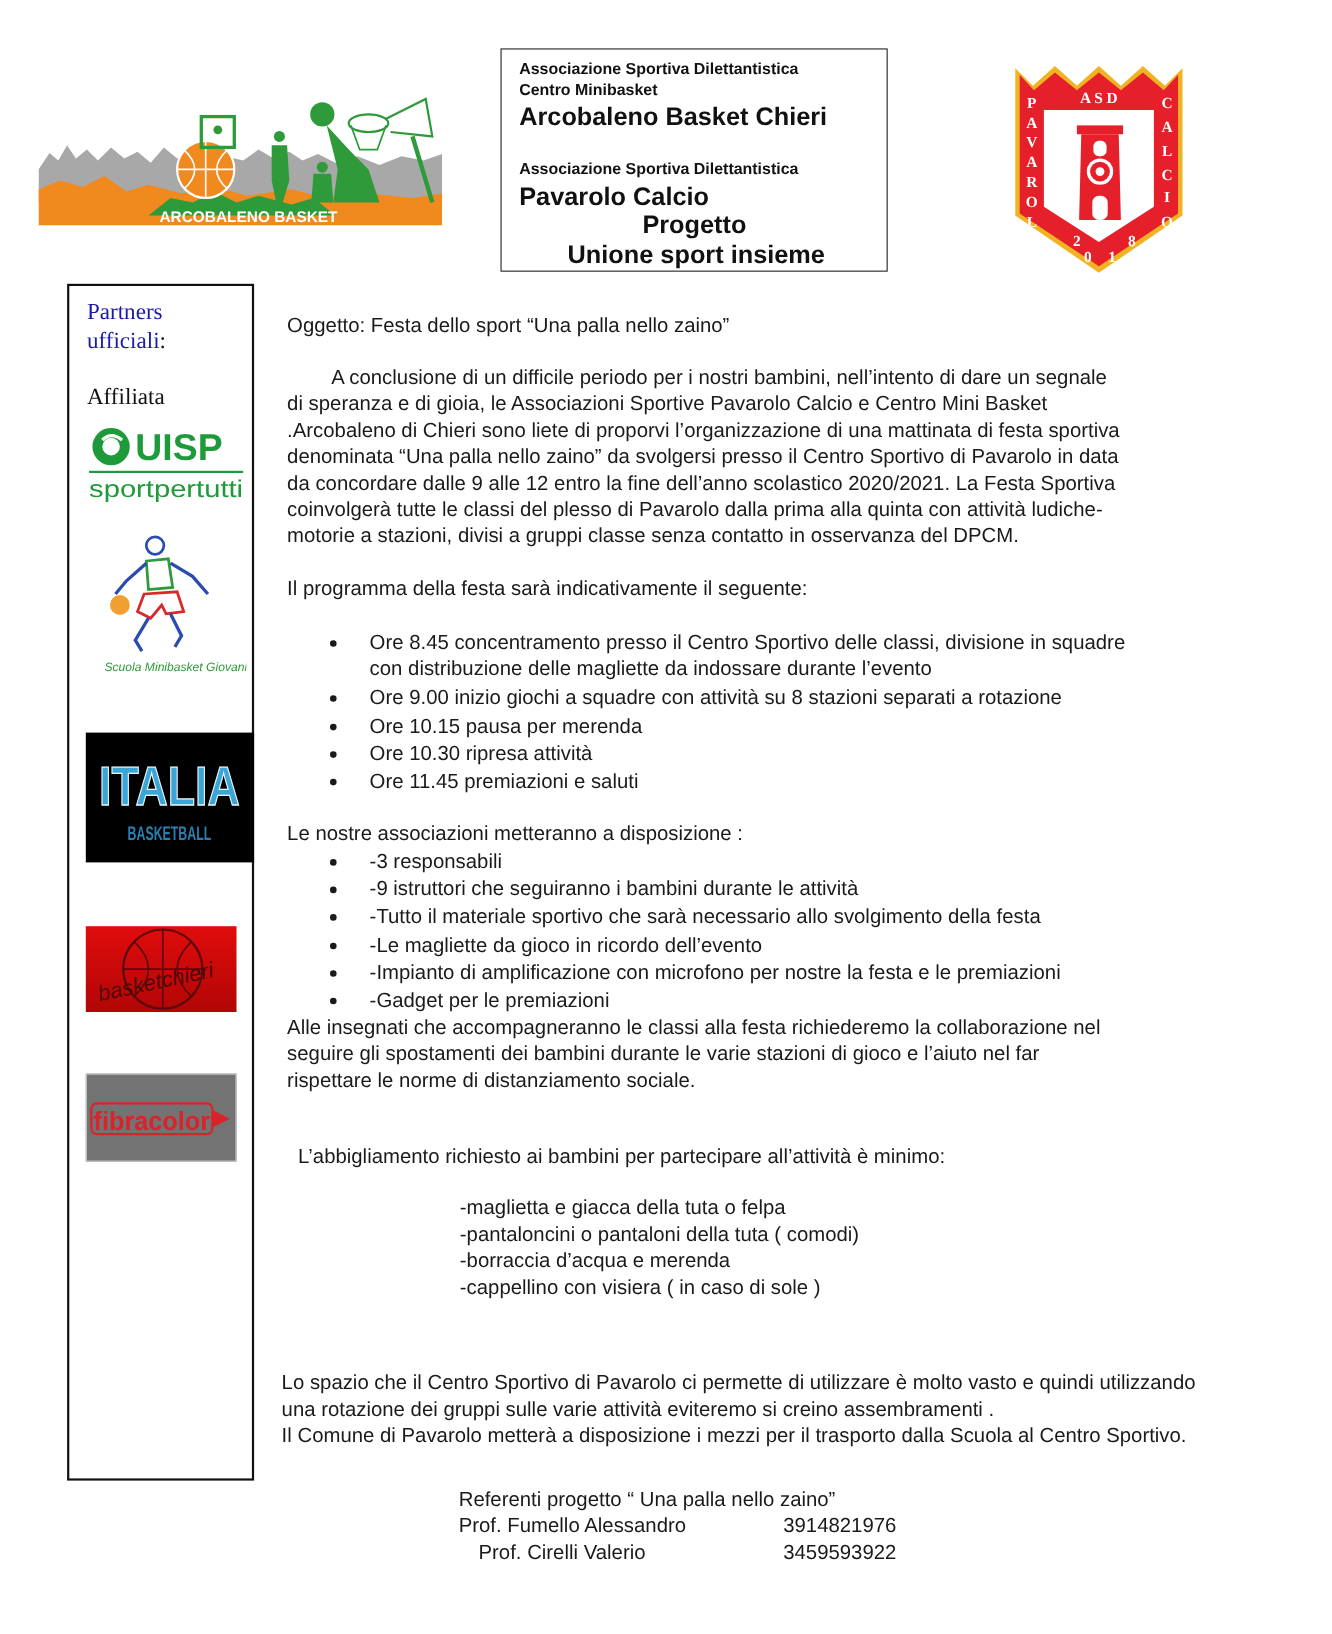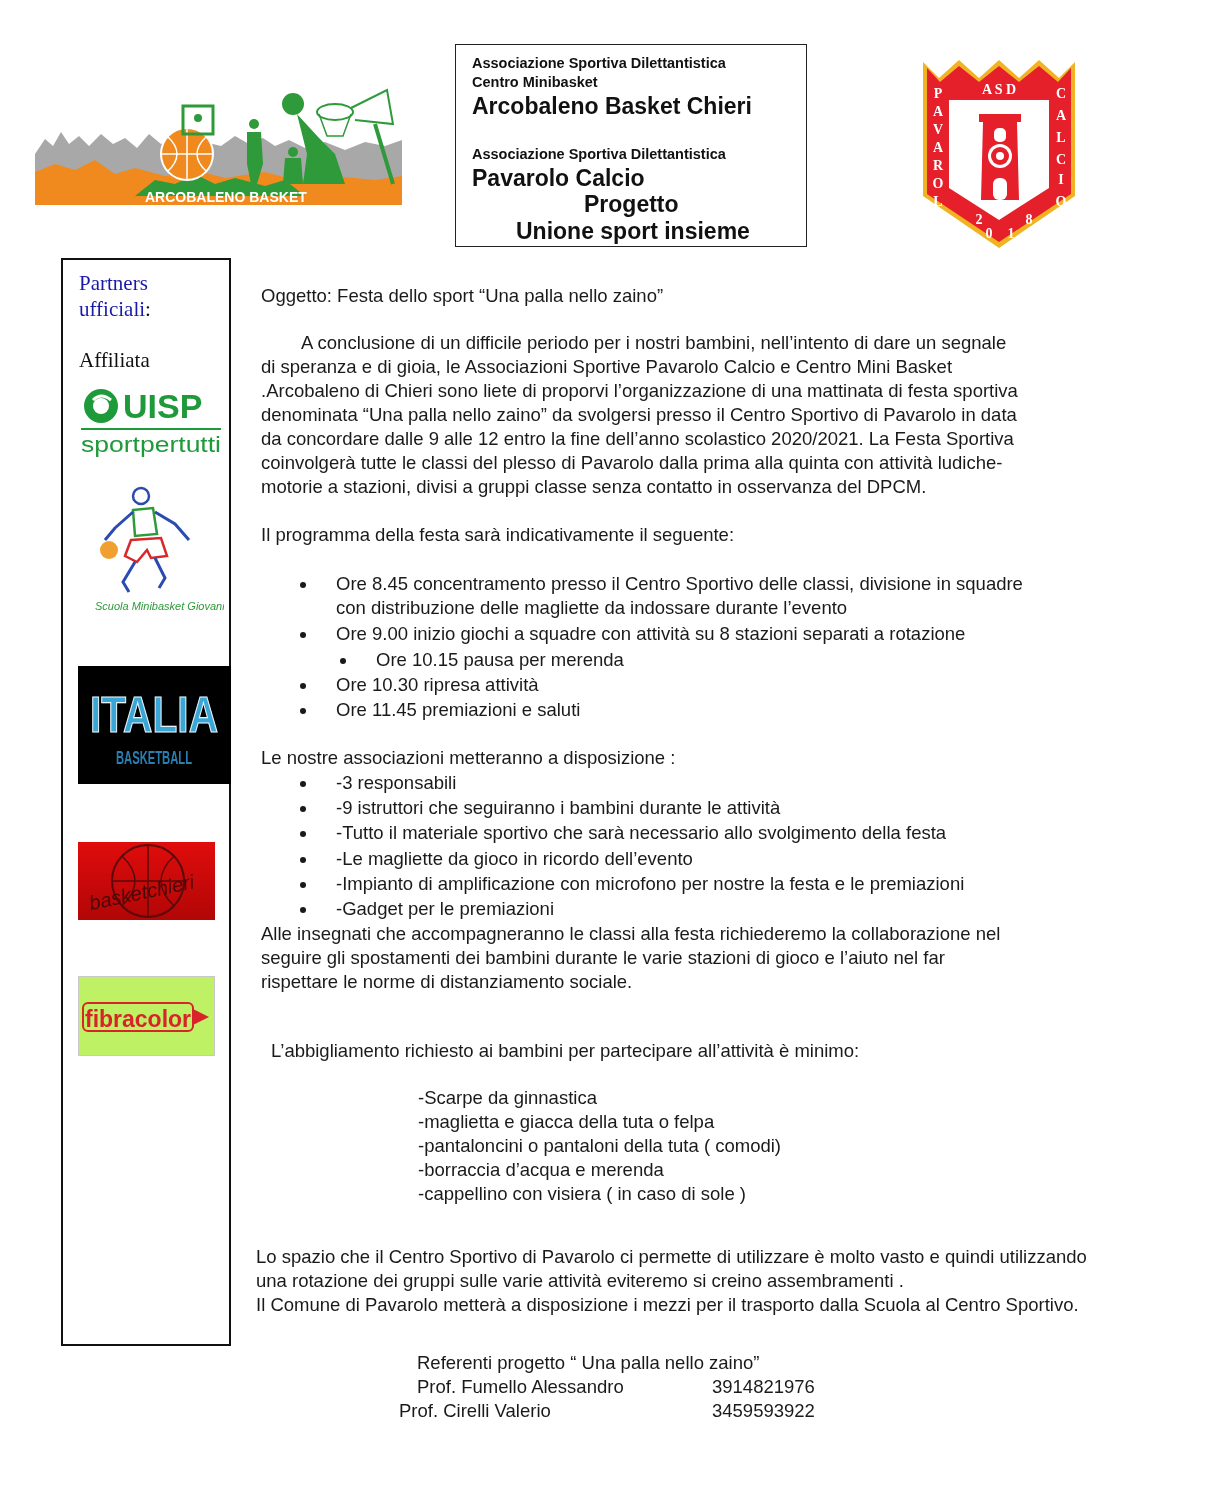--- a/index.html
+++ b/index.html
@@ -155,21 +155,21 @@
   </div>
 
   <div class="sb-logo" style="left:15px; top:582px; width:137px; height:78px; background:linear-gradient(#e00c0c,#b20606);">
     <svg width="137" height="78" viewBox="0 0 137 78">
       <circle cx="70" cy="39" r="36" fill="none" stroke="#5a0a0a" stroke-width="2"></circle>
       <path d="M34 39 H106 M70 3 V75 M44 14 Q70 39 44 64 M96 14 Q70 39 96 64" stroke="#5a0a0a" stroke-width="1.5" fill="none"></path>
       <text x="10" y="58" font-family="Liberation Sans, sans-serif" font-style="italic" font-size="20" fill="#4a0808" transform="rotate(-12 60 50)">basketchieri</text>
     </svg>
   </div>
 
-  <div class="sb-logo" style="left:15px; top:716px; width:137px; height:80px; background:#bef264; border:1px solid #c8c8c8; box-sizing:border-box;">
+  <div class="sb-logo" style="left:15px; top:716px; width:137px; height:80px; background:#737373; border:1px solid #c8c8c8; box-sizing:border-box;">
     <svg width="135" height="78" viewBox="0 0 135 78">
       <rect x="4" y="26" width="110" height="28" rx="5" fill="none" stroke="#d9232a" stroke-width="2"></rect>
       <path d="M114 32 L130 40 L114 48 Z" fill="#d9232a"></path>
       <text x="6" y="50" font-family="Liberation Sans, sans-serif" font-weight="bold" font-size="24" fill="#d9232a" textLength="106" lengthAdjust="spacingAndGlyphs">fibracolor</text>
     </svg>
   </div>
 </div>
 
 <div class="txt" style="left:261px; top:284px;">Oggetto: Festa dello sport “Una palla nello zaino”</div>
 
@@ -181,21 +181,21 @@
   <div class="txt" style="left:261px; top:427px;">da concordare dalle 9 alle 12 entro la fine dell’anno scolastico 2020/2021. La Festa Sportiva</div>
   <div class="txt" style="left:261px; top:451px;">coinvolgerà tutte le classi del plesso di Pavarolo dalla prima alla quinta con attività ludiche-</div>
   <div class="txt" style="left:261px; top:475px;">motorie a stazioni, divisi a gruppi classe senza contatto in osservanza del DPCM.</div>
 </div>
 
 <div class="txt" style="left:261px; top:523px;">Il programma della festa sarà indicativamente il seguente:</div>
 
 <ul class="bullet-list" style="left:336px; top:572px;">
   <li><span class="dot"></span><span>Ore 8.45 concentramento presso il Centro Sportivo delle classi, divisione in squadre</span><br><span>con distribuzione delle magliette da indossare durante l’evento</span></li>
   <li style="margin-top:2px;"><span class="dot"></span><span>Ore 9.00 inizio giochi a squadre con attività su 8 stazioni separati a rotazione</span></li>
-  <li style="margin-top:1px;margin-left:40px;"><span class="dot"></span><span>Ore 10.15 pausa per merenda</span></li>
+  <li style="margin-top:1px;"><span class="dot"></span><span>Ore 10.15 pausa per merenda</span></li>
   <li style="margin-top:1px;"><span class="dot"></span><span>Ore 10.30 ripresa attività</span></li>
   <li style="margin-top:1px;"><span class="dot"></span><span>Ore 11.45 premiazioni e saluti</span></li>
 </ul>
 
 <div class="txt" style="left:261px; top:746px;">Le nostre associazioni metteranno a disposizione :</div>
 
 <ul class="bullet-list" style="left:336px; top:771px;">
   <li style="height:25.2px;"><span class="dot"></span><span>-3 responsabili</span></li>
   <li style="height:25.2px;"><span class="dot"></span><span>-9 istruttori che seguiranno i bambini durante le attività</span></li>
   <li style="height:25.2px;"><span class="dot"></span><span>-Tutto il materiale sportivo che sarà necessario allo svolgimento della festa</span></li>
@@ -206,32 +206,31 @@
 
 <div>
   <div class="txt" style="left:261px; top:922px;">Alle insegnati che accompagneranno le classi alla festa richiederemo la collaborazione nel</div>
   <div class="txt" style="left:261px; top:946px;">seguire gli spostamenti dei bambini durante le varie stazioni di gioco e l’aiuto nel far</div>
   <div class="txt" style="left:261px; top:970px;">rispettare le norme di distanziamento sociale.</div>
 </div>
 
 <div class="txt" style="left:271px; top:1039px;">L’abbigliamento richiesto ai bambini per partecipare all’attività è minimo:</div>
 
 <ul class="plain-list" style="left:418px; top:1086px;">
-  <li>-Scarpe da ginnastica</li>
   <li>-maglietta e giacca della tuta o felpa</li>
   <li>-pantaloncini o pantaloni della tuta ( comodi)</li>
   <li>-borraccia d’acqua e merenda</li>
   <li>-cappellino con visiera ( in caso di sole )</li>
 </ul>
 
 <div>
   <div class="txt" style="left:256px; top:1245px;">Lo spazio che il Centro Sportivo di Pavarolo ci permette di utilizzare è molto vasto e quindi utilizzando</div>
   <div class="txt" style="left:256px; top:1269px;">una rotazione dei gruppi sulle varie attività eviteremo si creino assembramenti .</div>
   <div class="txt" style="left:256px; top:1293px;">Il Comune di Pavarolo metterà a disposizione i mezzi per il trasporto dalla Scuola al Centro Sportivo.</div>
 </div>
 
 <div>
   <div class="ref-row" style="left:417px; top:1352px;">Referenti progetto “ Una palla nello zaino”</div>
   <div class="ref-row" style="left:417px; top:1376px;">Prof. Fumello Alessandro</div>
   <div class="ref-row" style="left:712px; top:1376px;">3914821976</div>
-  <div class="ref-row" style="left:399px; top:1400px;text-align:center;">Prof. Cirelli Valerio</div>
+  <div class="ref-row" style="left:435px; top:1400px;text-align:center;">Prof. Cirelli Valerio</div>
   <div class="ref-row" style="left:712px; top:1400px;">3459593922</div>
 </div>
 
 </body></html>

